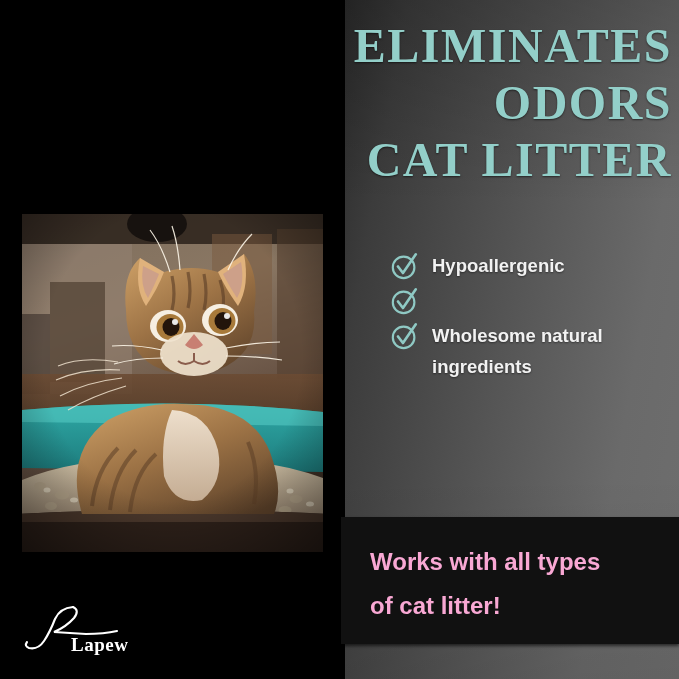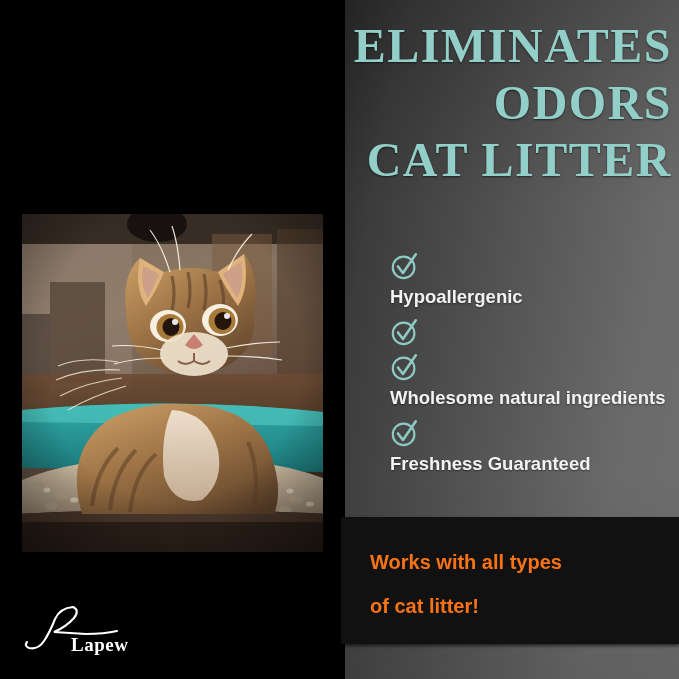--- a/index.html
+++ b/index.html
@@ -71,21 +71,20 @@
     position: absolute;
     left: 390px;
     top: 250px;
     width: 285px;
     z-index: 6;
   }
   .bullet-row {
     display: flex;
     align-items: flex-start;
     margin-bottom: 4px;
-    flex-direction: column;
   }
   .check-icon {
     width: 30px;
     height: 30px;
     flex: 0 0 30px;
     margin-right: 12px;
     margin-top: 1px;
   }
   .bullet-text {
     color: #f2f2f2;
@@ -104,22 +103,22 @@
     height: 127px;
     background: #111111;
     z-index: 7;
     box-shadow: 0 2px 3px rgba(0,0,0,0.6);
   }
   .bottom-box-text {
     position: absolute;
     left: 29px;
     top: 23px;
     width: 290px;
-    color: #f97316;
-    font-size: 20px;
+    color: #f9a8d4;
+    font-size: 24px;
     line-height: 44px;
     font-family: "Liberation Sans", sans-serif;
   }
   .bb-line { display: block; white-space: nowrap; }
 
   
   .photo {
     position: absolute;
     left: 22px;
     top: 214px;
@@ -191,29 +190,20 @@
     <div class="bullet-row">
       <span class="check-icon">
         <svg viewBox="0 0 32 32">
           <circle cx="14.5" cy="17.5" r="11.5" fill="none" stroke="#8fc9c4" stroke-width="2.3"></circle>
           <path d="M8.5 16.5 L13.8 23.5 L27.5 3.5" fill="none" stroke="#8fc9c4" stroke-width="2.8" stroke-linecap="round" stroke-linejoin="round"></path>
         </svg>
       </span>
       <span class="bullet-text">Wholesome natural ingredients</span>
     </div>
 
-    <div class="bullet-row">
-      <span class="check-icon">
-        <svg viewBox="0 0 32 32">
-          <circle cx="14.5" cy="17.5" r="11.5" fill="none" stroke="#8fc9c4" stroke-width="2.3"></circle>
-          <path d="M8.5 16.5 L13.8 23.5 L27.5 3.5" fill="none" stroke="#8fc9c4" stroke-width="2.8" stroke-linecap="round" stroke-linejoin="round"></path>
-        </svg>
-      </span>
-      <span class="bullet-text">Freshness Guaranteed</span>
-    </div>
 
   </div>
 
   <div class="photo">
     <svg viewBox="0 0 301 338" preserveAspectRatio="none">
       <defs>
         <linearGradient id="bgwall" x1="0" y1="0" x2="0.3" y2="1">
           <stop offset="0%" stop-color="#7d6d5c"></stop>
           <stop offset="35%" stop-color="#8a7763"></stop>
           <stop offset="65%" stop-color="#6b5647"></stop>

